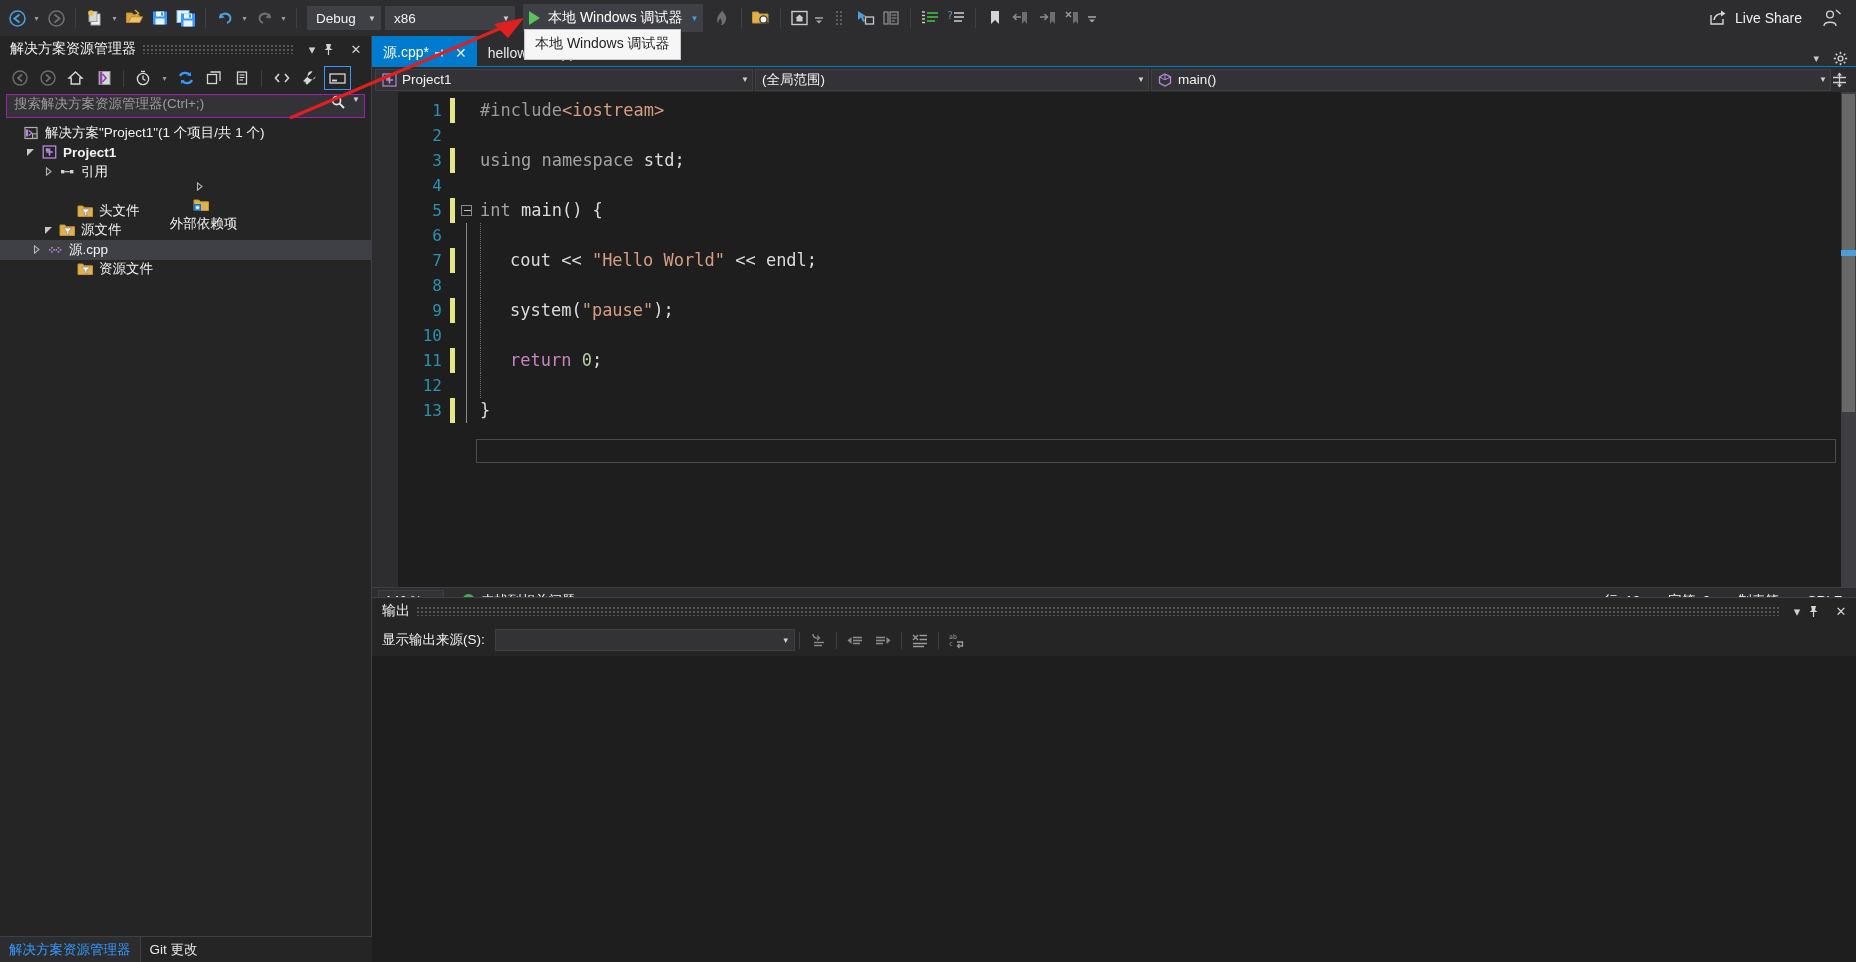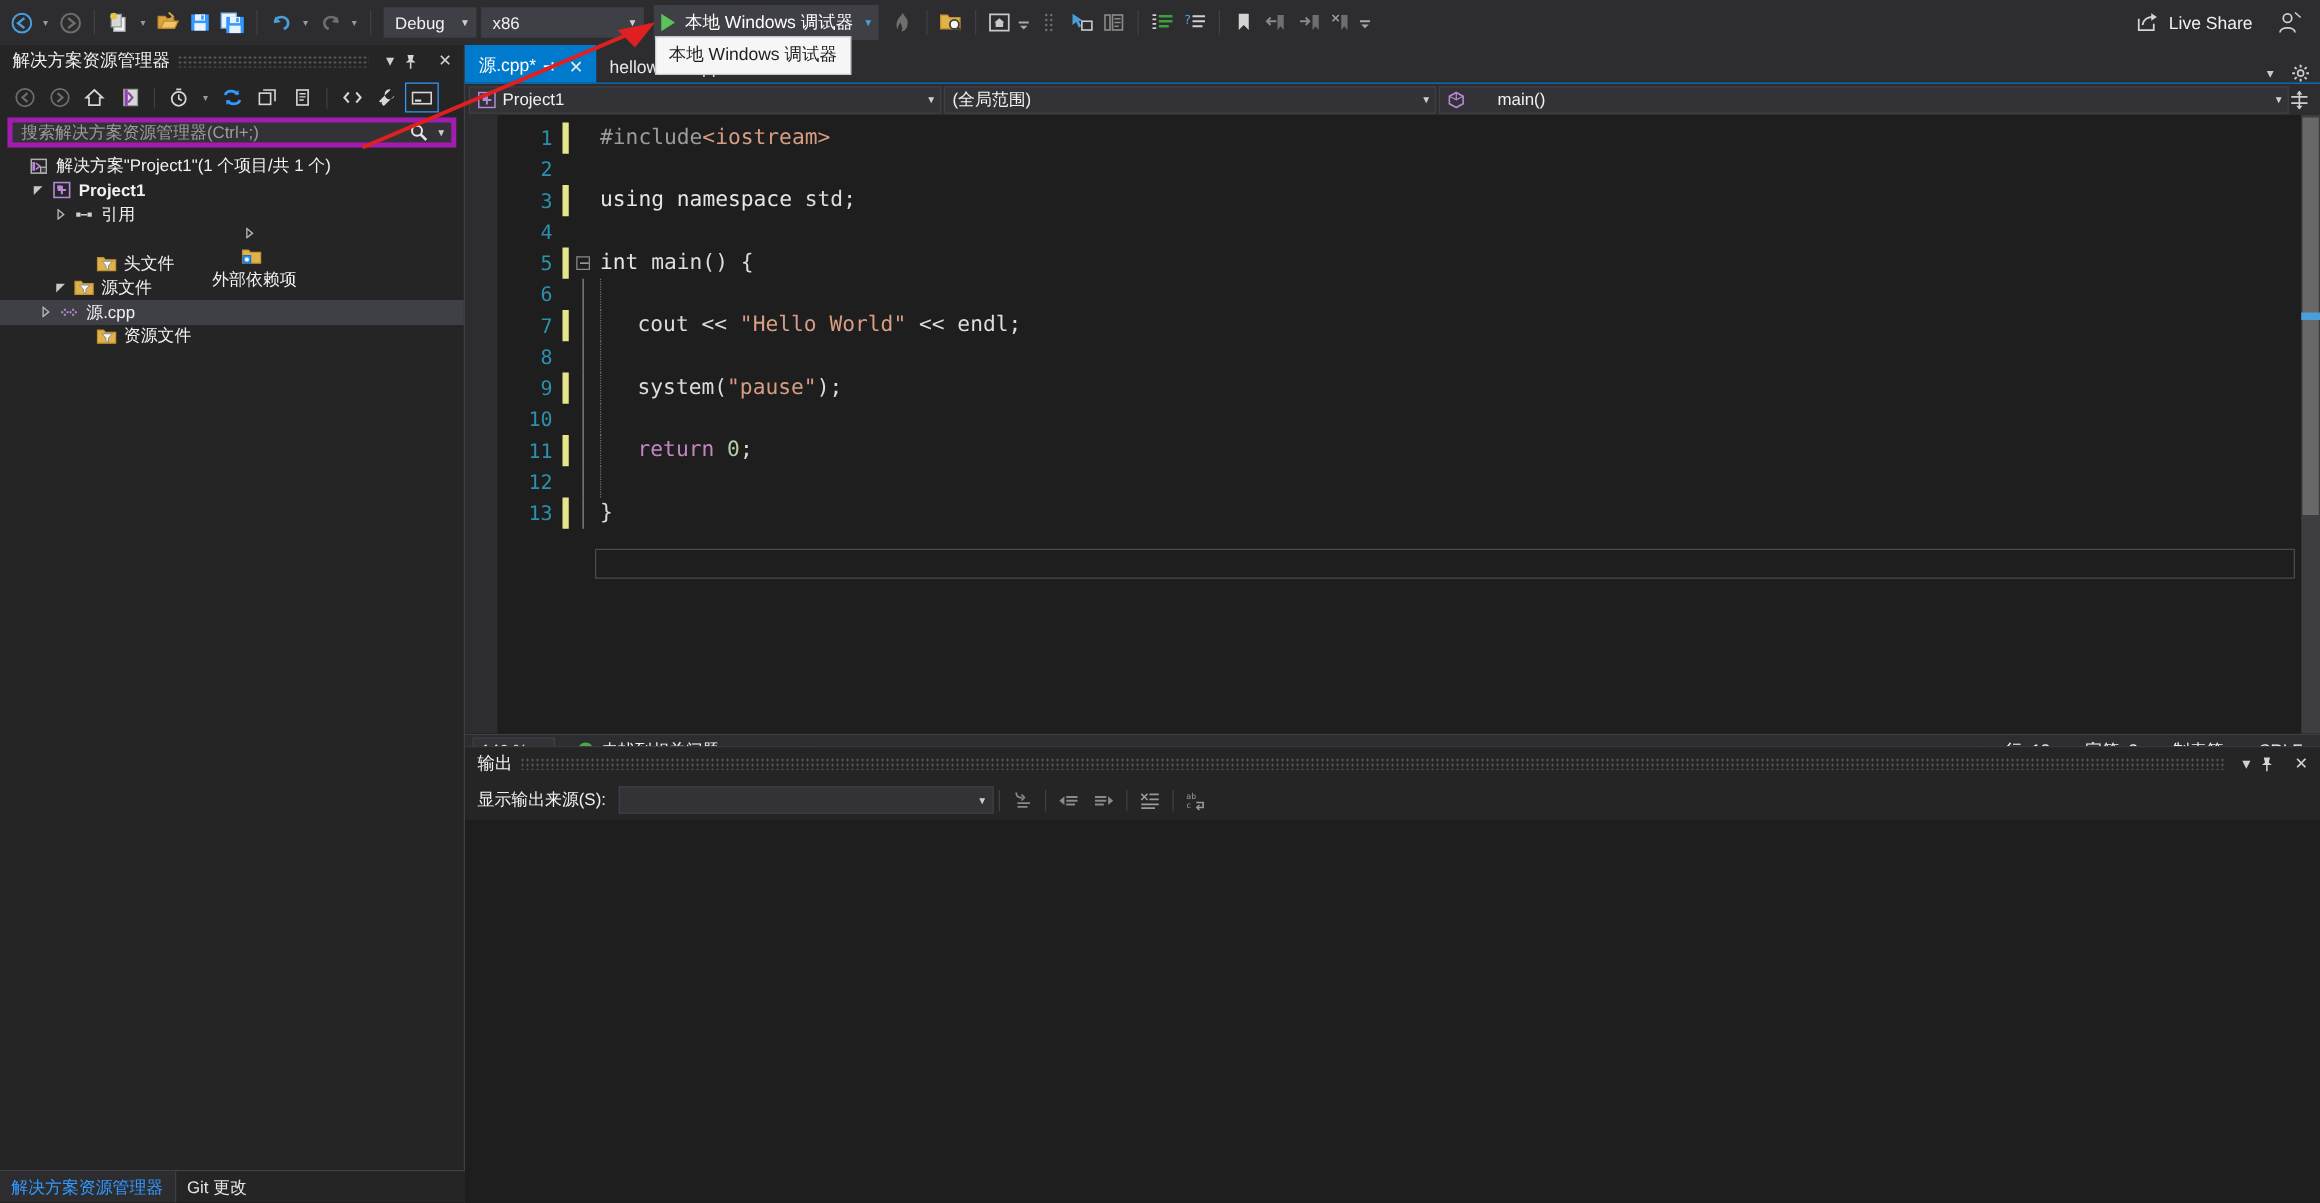--- a/index.html
+++ b/index.html
@@ -68,22 +68,22 @@
   .se-title{ font-size:14px; color:#f1f1f1; white-space:nowrap; }
   .se-dots{ flex:1; height:10px; margin:0 6px;
     background-image:radial-gradient(#555 0.8px, transparent 0.9px);
     background-size:4px 4px; background-position:0 4px; }
   .se-hb{ width:22px; text-align:center; color:#d0d0d0; font-size:13px; }
   .se-toolbar{ height:32px; display:flex; align-items:center; padding-left:6px; gap:1px; }
   .se-tbtn{ width:27px; height:24px; display:flex; align-items:center; justify-content:center; }
   .se-tsep{ width:1px; height:17px; background:#3f3f46; margin:0 5px; }
   .se-tbtn.boxed{ border:1px solid #3399ff; }
   .se-search{
-    height:24px; margin:0 6px 0 6px; background:#333337; border:4px solid #a21caf;
-    display:flex; align-items:center; padding:0 4px 0 7px;
+    height:24px; margin:0 6px 0 6px; background:#333337; border:1px solid #a21caf;
+    display:flex; padding:0 4px 0 7px;
   }
   .se-search .ph{ font-size:13.5px; color:#9b9b9b; white-space:nowrap; }
   .se-search .mag{ margin-left:auto; color:#e0e0e0; font-size:13px; padding-right:2px;}
   .se-search .cc{ font-size:8px; color:#cfcfcf; padding-left:5px; }
   .tree{ margin-top:5px; font-size:13.5px; }
   .trow{ height:19.5px; display:flex; align-items:center; white-space:nowrap; color:#f1f1f1; }
   .trow.sel{ background:#3f3f46; }
   .trow .exp{ width:14px; text-align:center; color:#9d9d9d; font-size:8px; flex:0 0 14px; }
   .trow .ti{ width:19px; display:flex; align-items:center; justify-content:center; flex:0 0 19px; }
   .trow .tl{ padding-left:4px; }
@@ -105,41 +105,41 @@
   .etab .pin{ padding:0 5px; font-size:12px; color:#eaeaea; }
   .etab .cl{ padding:0 4px; font-size:14px; color:#eaeaea; }
   .tabstrip-right{ margin-left:auto; display:flex; align-items:center; padding-right:8px; gap:14px; color:#c9c9c9; font-size:11px; }
   .navbar{ height:26px; display:flex; align-items:center; background:#2d2d30;
     border-top:1px solid #007acc; padding:0 2px; }
   .navsel{ height:22px; background:#333337; border:1px solid #3f3f46; display:flex;
     align-items:center; padding:0 3px 0 6px; font-size:13.5px; color:#f1f1f1; margin:0 1px; }
   .navsel .cc{ margin-left:auto; padding-left:8px; font-size:8px; color:#cfcfcf; }
   .navsel.s1{ width:378px; }
   .navsel.s2{ width:394px; }
-  .navsel.s3{ flex:1;gap:20px; }
+  .navsel.s3{ flex:1; }
   .nav-split{ width:22px; text-align:center; color:#cfcfcf; font-size:13px; }
 
   
   .codearea{ position:relative; height:495px; background:#1e1e1e; overflow:hidden; }
   .code-margin{ position:absolute; left:0; top:0; width:26px; height:100%; background:#2d2d30; }
   .code-lines{ position:absolute; left:0; top:6px; width:100%;
     font-family:"DejaVu Sans Mono","Liberation Mono",monospace; font-size:17px; line-height:25px; }
   .cl-row{ height:25px; display:flex; align-items:center; white-space:pre; }
   .lnum{ width:78px; text-align:right; color:#2b91af; font-size:16px; padding-right:8px; flex:0 0 78px; }
   .chg{ width:5px; height:25px; flex:0 0 5px; }
   .chg.y{ background:#e5e58a; }
   .fold{ width:22px; flex:0 0 22px; display:flex; align-items:center; justify-content:center; position:relative; }
   .fold-box{ width:11px; height:11px; border:1px solid #8a8a8a; position:relative; }
   .fold-box:before{ content:""; position:absolute; left:2px; top:4px; width:7px; height:1px; background:#c0c0c0; }
   .fold-line{ width:1px; height:25px; background:#8a8a8a; }
   .ctext{ padding-left:3px; }
   .ind{ border-left:1px dotted #6d6d6d; display:inline-block; height:25px; vertical-align:top; }
   .k-pre{ color:#9b9b9b; }
   .k-inc{ color:#d69d85; }
-  .k-key{ color:#e5e5e5;margin-top:36px; }
+  .k-key{ color:#a3a3a3;margin-top:36px; }
   .k-kw2{ color:#c586c0; }
   .k-plain{ color:#dcdcdc; }
   .k-str{ color:#d69d85; }
   .k-num{ color:#b5cea8; }
   .cursor-line{ position:absolute; left:104px; right:20px; height:24px; border:1px solid #4a4a4a; }
   .scrollbar-v{ position:absolute; right:0; top:0; width:15px; height:100%; background:#3e3e42; }
   .sb-thumb{ position:absolute; right:1px; top:2px; width:13px; height:318px; background:#686868; }
   .sb-mark{ position:absolute; right:0; width:15px; height:6px; background:#4a9eda; }
 
   

